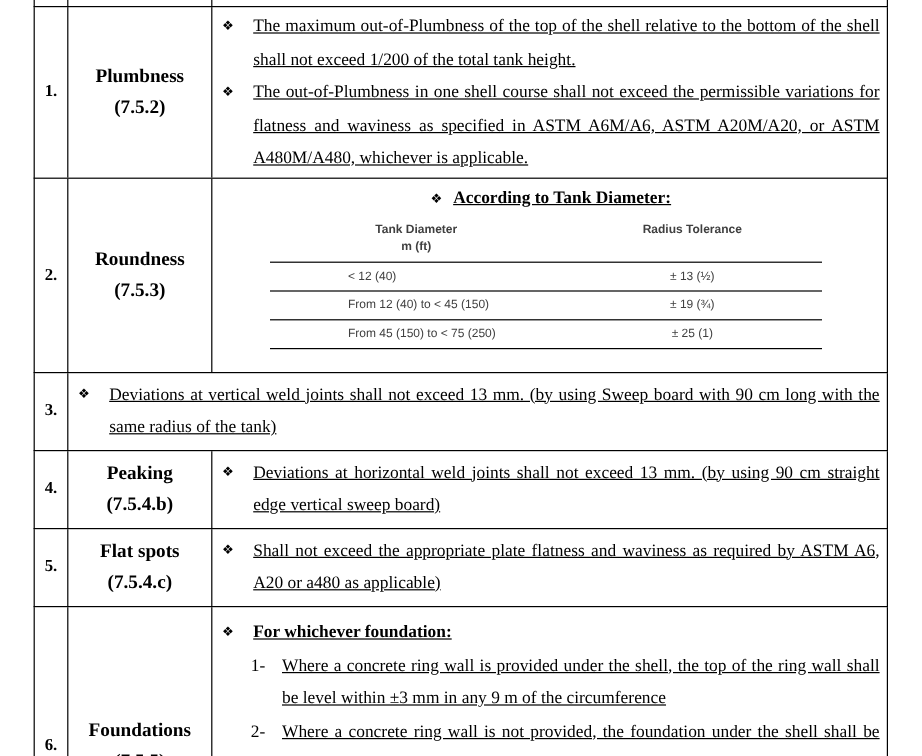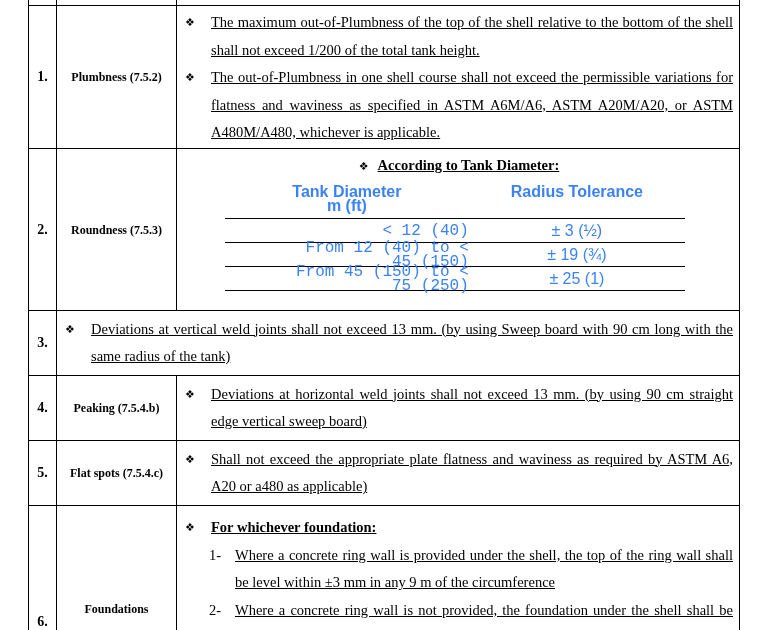--- a/index.html
+++ b/index.html
@@ -32,21 +32,21 @@
   .cell-num {
     width: 28px; flex-shrink: 0;
     border-right: 1px solid #000;
     display: flex; align-items: center; justify-content: center;
     font-weight: bold; font-size: 14px;
   }
   .cell-label {
     width: 120px; flex-shrink: 0;
     border-right: 1px solid #000;
     display: flex; flex-direction: column; align-items: center; justify-content: center;
-    font-weight: bold; font-size: 12px; text-align: center;
+    font-weight: bold; font-size: 16px; text-align: center;
     padding: 0 4px; line-height: 26px;
   }
   .cell-content {
     flex: 1;
     padding: 3px 6px 3px 8px;
     font-size: 14.5px;
     line-height: 27.5px;
     min-width: 0;
   }
   .vcenter { display: flex; flex-direction: column; justify-content: center; }
@@ -59,29 +59,29 @@
   .bold { font-weight: bold; }
   .uline { text-decoration: underline; }
   .center-heading {
     text-align: center; font-weight: bold; font-size: 14.5px; line-height: 27px;
   }
   .center-heading .hbullet { font-size: 11px; font-weight: normal; margin-right: 9px; }
   .inner-table {
     width: 460px;
     margin: 3px 0 0 40px;
     font-family: "Liberation Sans", sans-serif;
-    font-size: 16px;
-    color: #3b82f6;
+    font-size: 10px;
+    color: #404040;
     line-height: 14px;
   }
   .it-header { display: flex; font-weight: bold; text-align: center; padding: 2px 0 5px 0; border-bottom: 1px solid #000; }
   .it-c1 { width: 53%; }
   .it-c2 { width: 47%; }
   .it-row { display: flex; align-items: center; height: 24px; border-bottom: 1px solid #000; }
-  .it-row .it-c1 { text-align: right; padding-left: 65px; font-family: Liberation Mono, monospace; }
+  .it-row .it-c1 { text-align: left; padding-left: 65px; }
   .it-row .it-c2 { text-align: center; }
   .num-item { display: flex; padding-left: 24px; }
   .num-marker { width: 26px; flex-shrink: 0; }
   .pad-top { padding-top: 8px; }
 </style>
 </head>
 <body>
 
 <div class="stub" style="left:28px"></div>
 <div class="stub" style="left:56px"></div>
@@ -125,21 +125,21 @@
           <div class="it-c1">
             <div>Tank Diameter</div>
             <div>m (ft)</div>
           </div>
           <div class="it-c2">
             <div>Radius Tolerance</div>
           </div>
         </div>
         <div class="it-row">
           <div class="it-c1">&lt; 12 (40)</div>
-          <div class="it-c2">± 3 (½)</div>
+          <div class="it-c2">± 13 (½)</div>
         </div>
         <div class="it-row">
           <div class="it-c1">From 12 (40) to &lt; 45 (150)</div>
           <div class="it-c2">± 19 (¾)</div>
         </div>
         <div class="it-row">
           <div class="it-c1">From 45 (150) to &lt; 75 (250)</div>
           <div class="it-c2">± 25 (1)</div>
         </div>
       </div>

